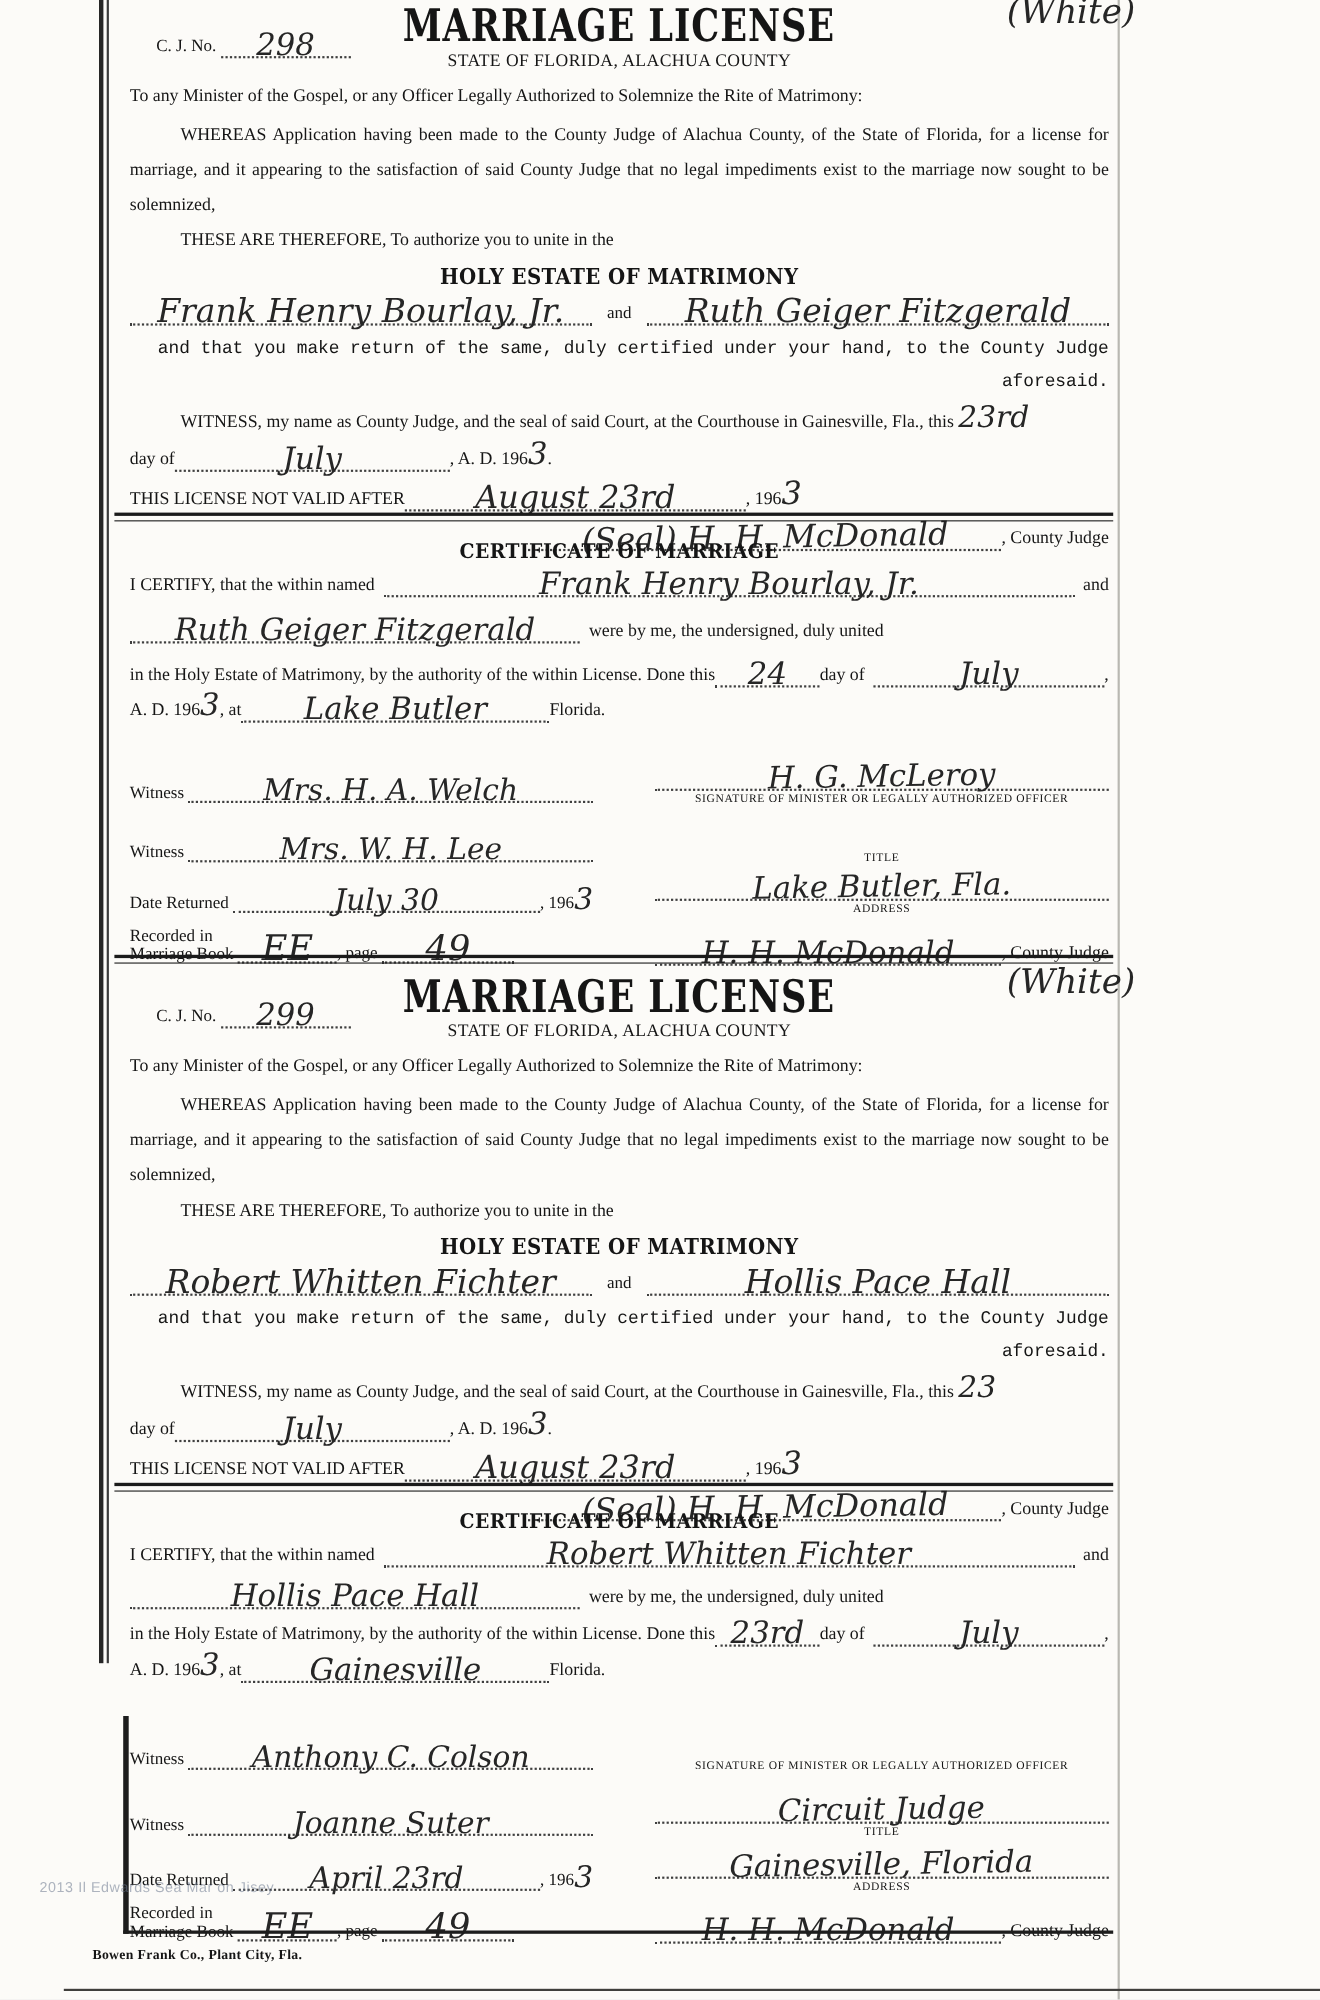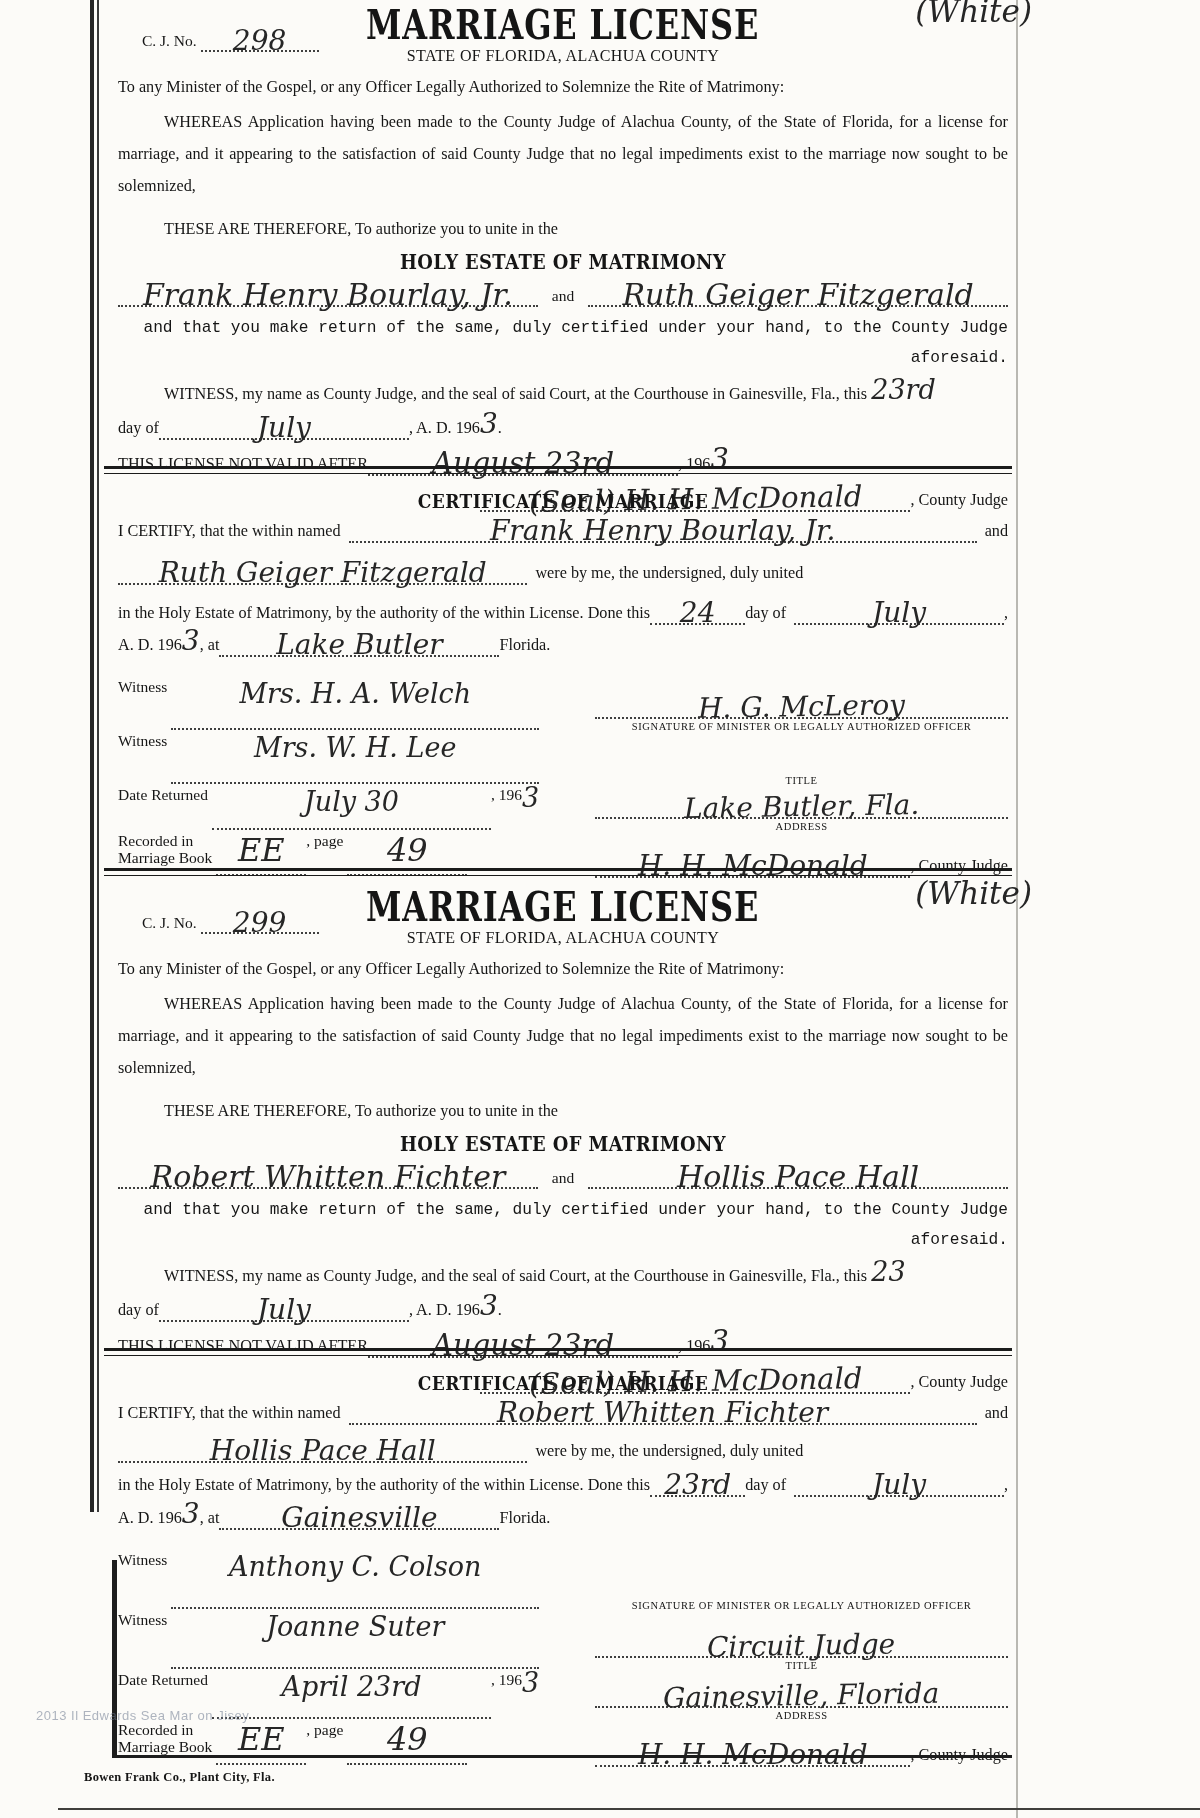--- a/index.html
+++ b/index.html
@@ -40,21 +40,21 @@
   .ttl { display:inline-block; font-family:"DejaVu Serif", serif; font-weight:700;
          font-size:40px; letter-spacing:1px; transform:scale(0.8,1.02);
          transform-origin:center top; line-height:1; margin-top:2px; }
   .sub { text-align:center; font-size:16px; letter-spacing:0.4px; margin-top:3px; }
   .race { position:absolute; right:-24px; top:-4px; font-size:31px; }
 
   .p { font-size:16.2px; line-height:32px; margin:0; text-align:justify; }
   .ind { text-indent:46px; }
   .addr { margin-top:14px; line-height:26px; text-align:left; }
   .whereas { margin-top:6px; }
-  .therefore { margin-top:11px; line-height:32px; }
+  .therefore { margin-top:0; line-height:32px; }
 
   .holy { text-align:center; font-family:"DejaVu Serif", serif; font-weight:700;
           font-size:19.5px; letter-spacing:0.4px; margin-top:4px; line-height:28px;
           transform:scale(0.92,1.02); }
 
   .names { display:flex; align-items:baseline; gap:12px; height:36px; }
   .names .fill { flex:1; }
   .names .hw { font-size:30px; }
   .andw { flex:0 0 auto; font-size:15.5px; padding:0 2px; }
 
@@ -86,21 +86,21 @@
   .cl .hw { font-size:28px; }
   .cl1 .fill { flex:1; margin:0 8px; }
   .cl2 .fill { width:46%; margin-right:8px; }
   .cl3 .fill-day { width:95px; }
   .cl3 .fill-month { flex:1; margin-left:8px; }
   .cl4 .fill-place { width:280px; }
 
   .grid { display:grid; grid-template-columns:1.02fr 1fr; column-gap:56px; }
   #cert1 .grid { margin-top:16px; grid-template-rows:54px 54px 46px 46px; }
   #cert2 .grid { margin-top:16px; grid-template-rows:60px 60px 50px 46px; }
-  .lw { display:flex; font-size:15.5px; padding-bottom:2px; }
+  .lw { display:flex; align-items:flex-end; font-size:15.5px; padding-bottom:2px; }
   .lw .fill { flex:1; margin-left:4px;text-decoration:underline; }
   .lw .hw { font-size:27px; }
   .lbl { white-space:nowrap; }
   .rec-lbl { line-height:17px; font-size:15.5px; }
   .lw .fill-book { flex:0 0 90px; }
   .lw .fill-page { flex:0 0 120px; }
   .lw .fill-page .hw, .lw .fill-book .hw { font-size:32px; }
 
   .rw { display:flex; flex-direction:column; justify-content:flex-end; }
   .rsig { border-bottom:2px dotted #3f3f3f; text-align:center; }

